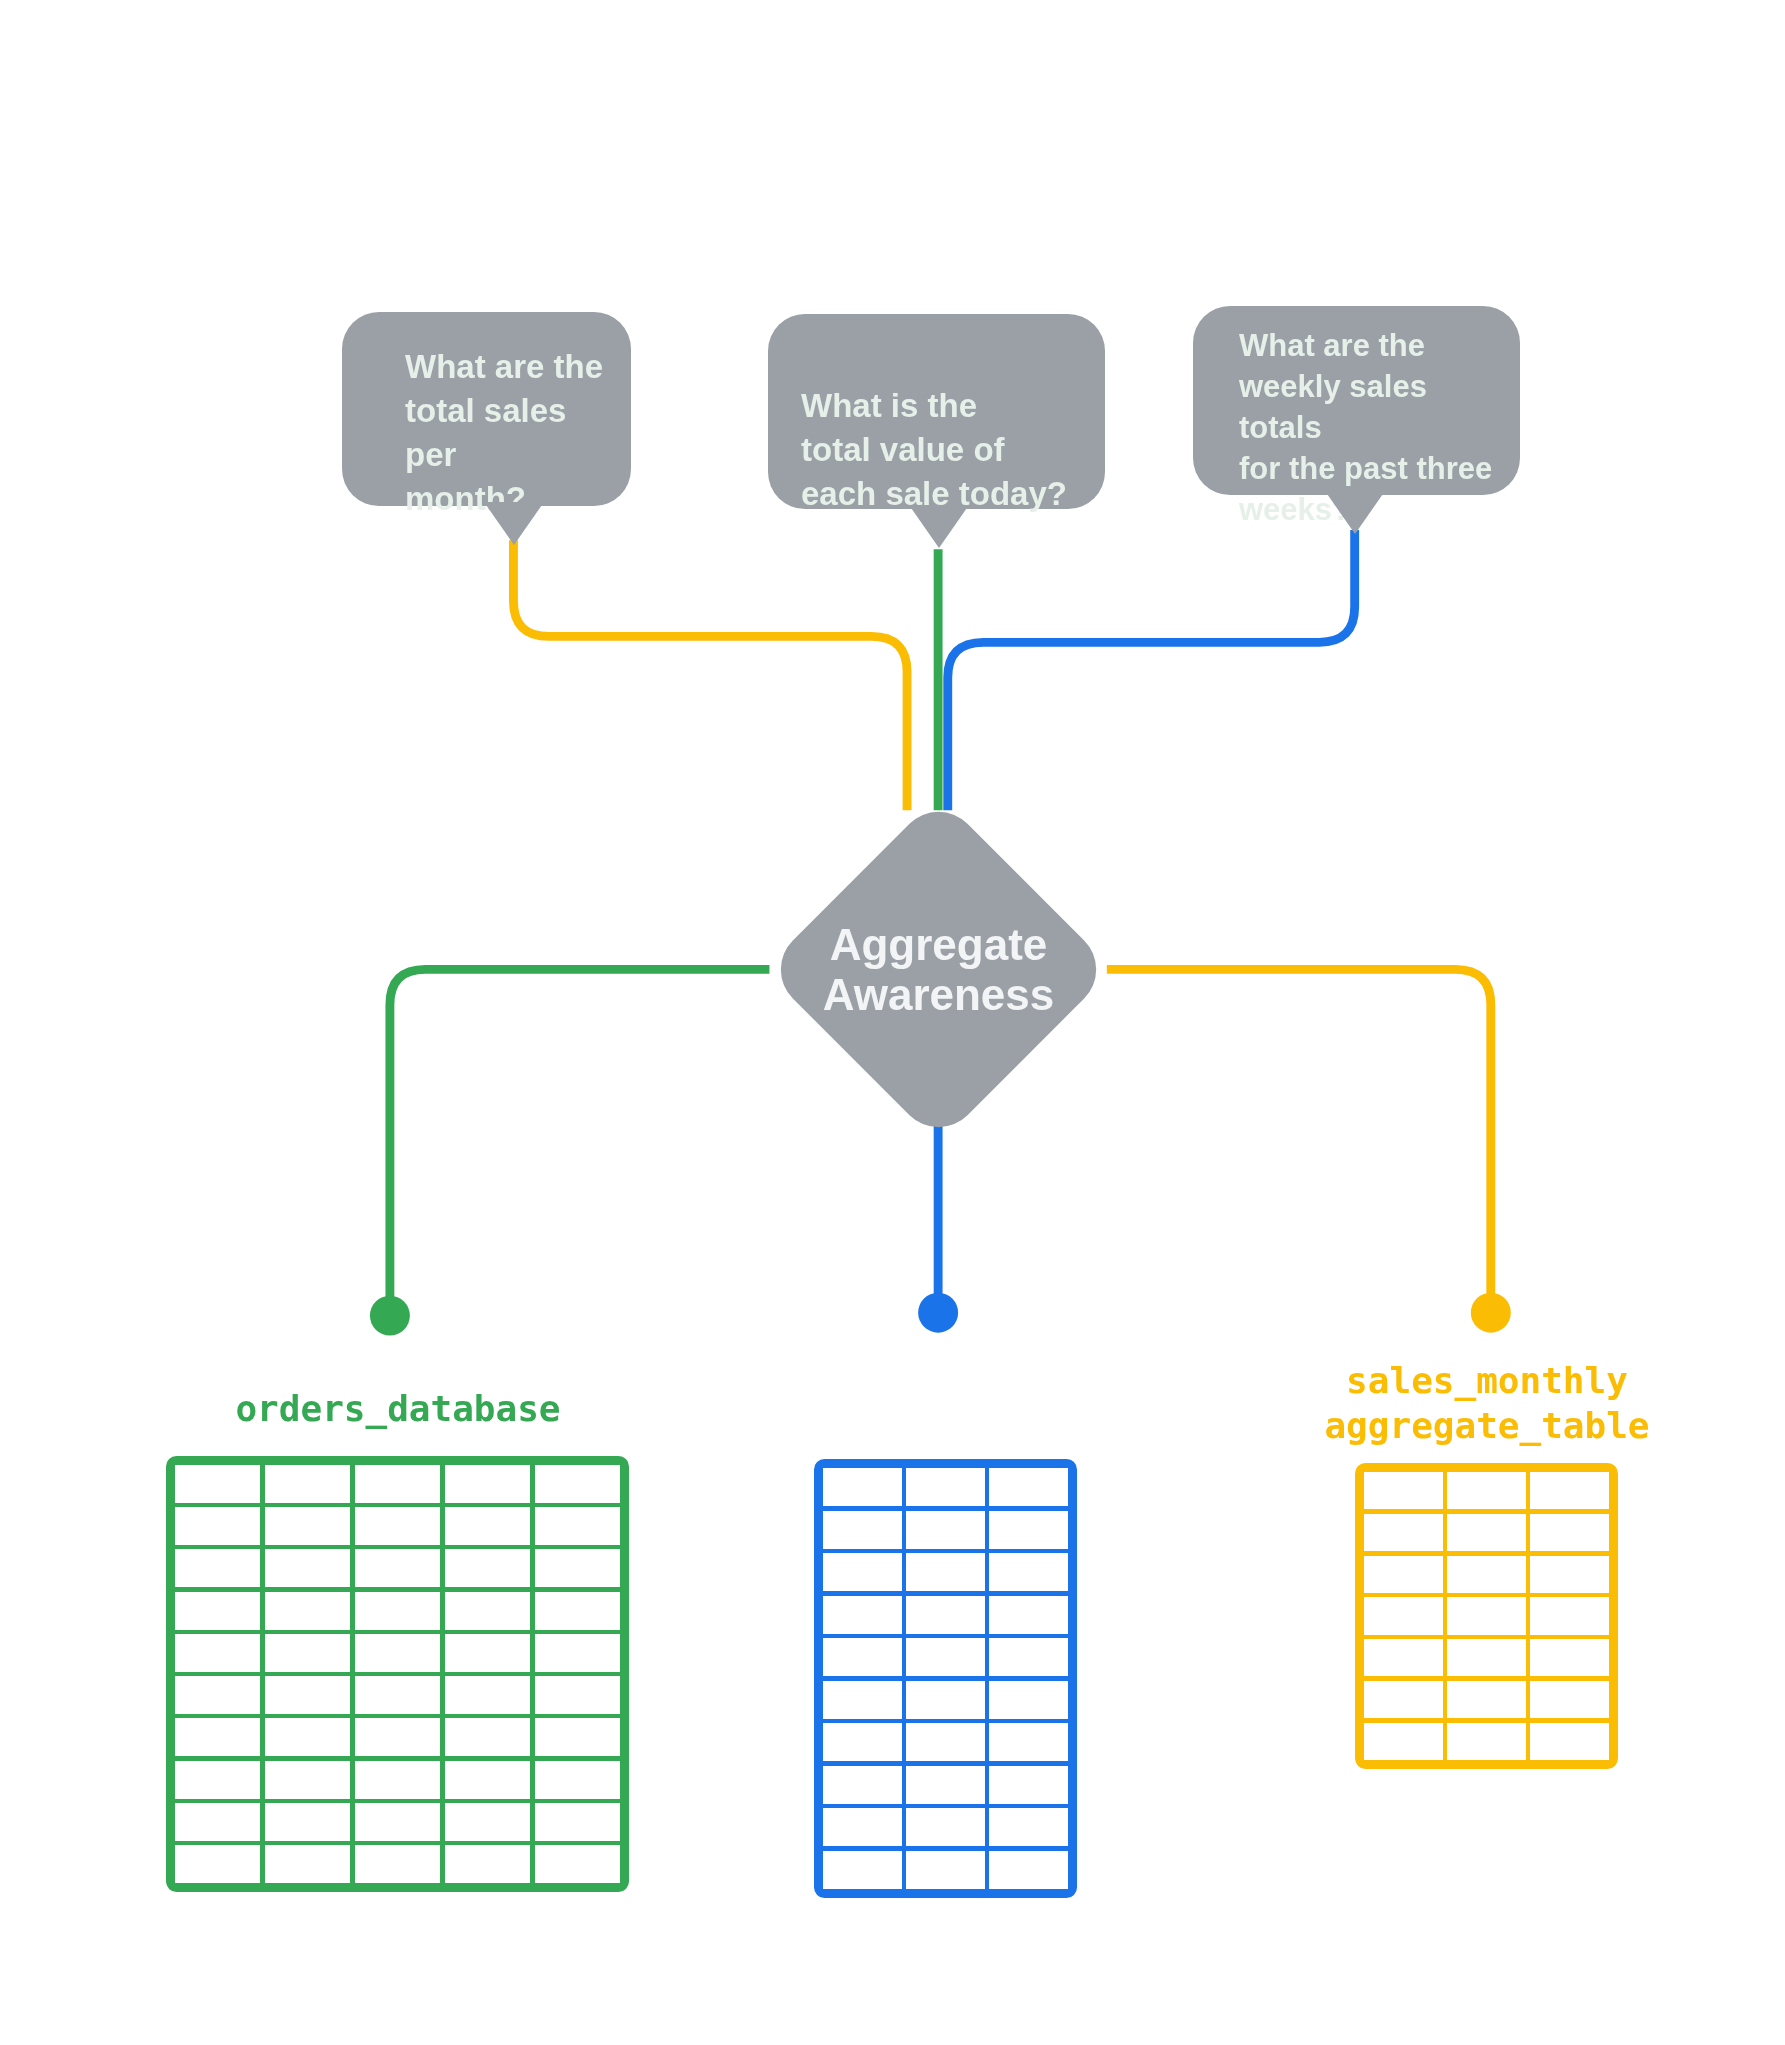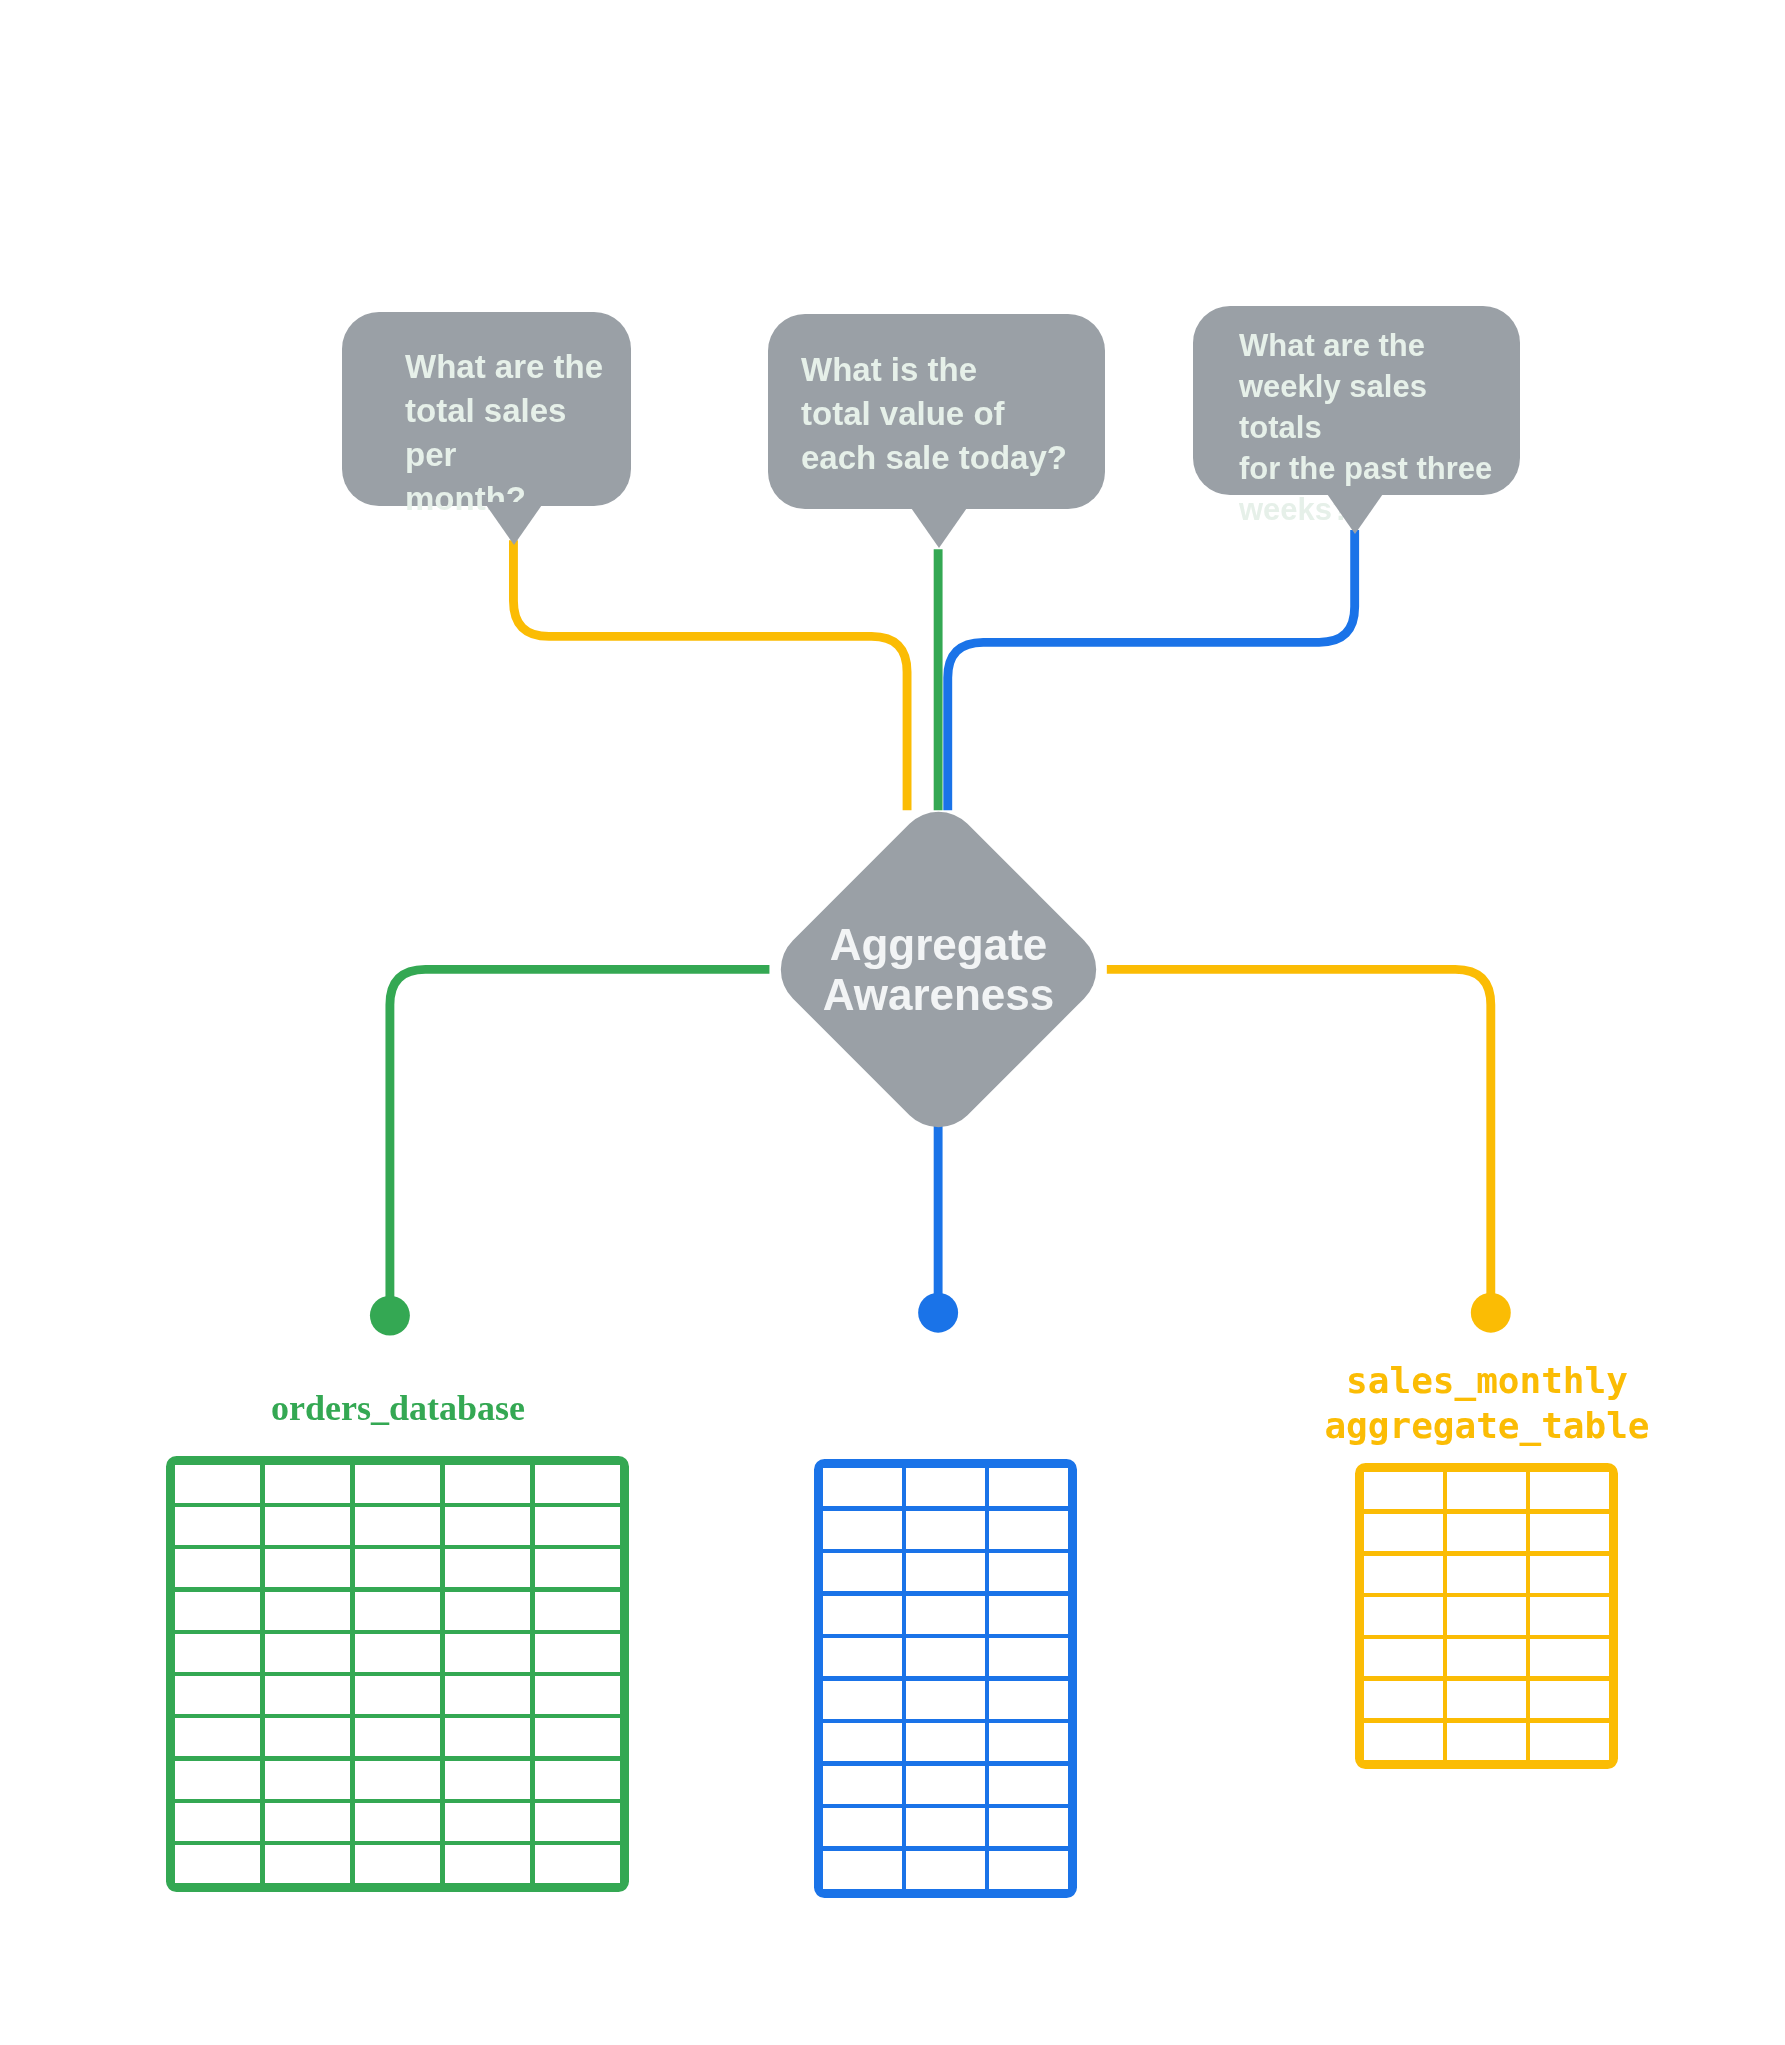--- a/index.html
+++ b/index.html
@@ -36,21 +36,21 @@
   .tail{
     position:absolute;
     width:0;height:0;
     border-left:30px solid transparent;
     border-right:30px solid transparent;
     border-top:43px solid var(--gray);
     top:100%;margin-top:-4.4px;
   }
   
   #bubble-monthly .bubble-text{padding:33px 0 0 63px;}
-  #bubble-daily   .bubble-text{padding:34px 0 0 33px;}
+  #bubble-daily   .bubble-text{padding:34px 0 0 33px;margin-top:36px;}
   #bubble-weekly  .bubble-text{padding:19px 0 0 46px;font-size:31px;line-height:41px;}
 
   
   .diamond{
     position:absolute;
     left:815px;top:846px;
     width:247px;height:247px;
     background:var(--gray);
     border-radius:41px;
     transform:rotate(45deg);
@@ -67,21 +67,21 @@
   
   .table-label{
     position:absolute;
     width:444px;
     text-align:center;
     font-family:"DejaVu Sans Mono", monospace;
     font-weight:bold;
     font-size:36px;line-height:45px;
     white-space:pre-line;
   }
-  #label-orders{left:176px;top:1386px;color:var(--green);font-family:Liberation Serif, serif;}
+  #label-orders{left:176px;top:1386px;color:var(--green);}
   #label-daily{left:723px;top:1358px;color:var(--blue);}
   #label-monthly{left:1265px;top:1358px;color:var(--yellow);}
 
   
   .dtable{
     position:absolute;
     display:grid;
     gap:4.4px;
     border:9px solid;
     border-radius:10.4px;

